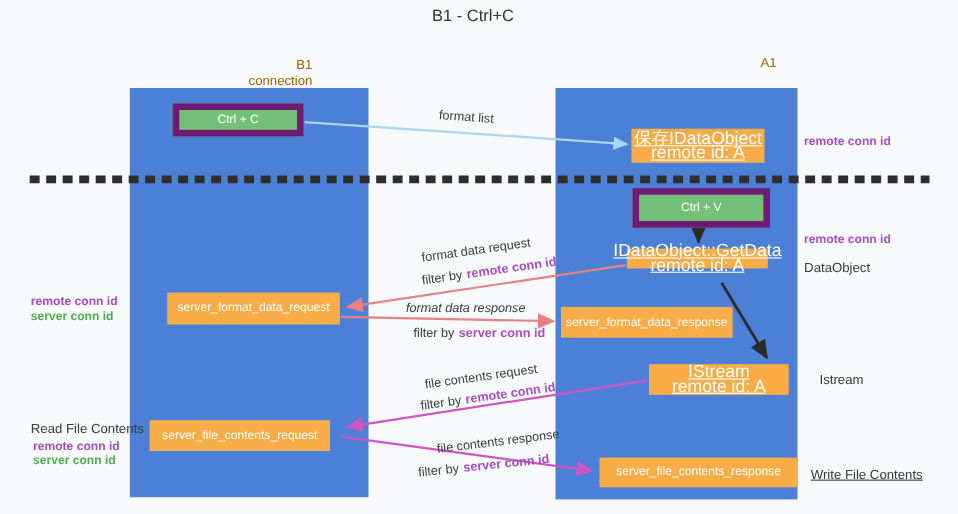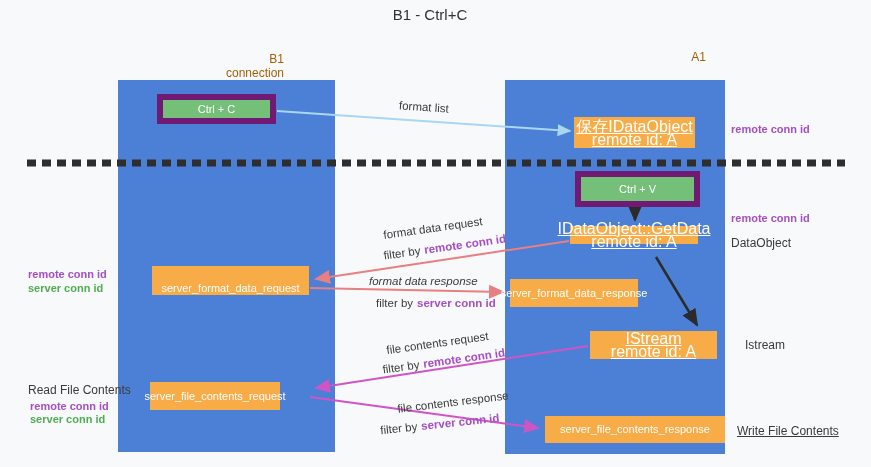--- a/index.html
+++ b/index.html
@@ -99,34 +99,34 @@
 
   <div class="abs node green" style="left:575px; top:171px; width:125px; height:36px;">
     <div>Ctrl + V</div>
   </div>
 
   <div class="abs node orange" style="left:570px; top:226px; width:128px; height:18px;">
     <div class="l2">IDataObject::GetData</div>
     <div class="l2">remote id: A</div>
   </div>
 
-  <div class="abs node orange" style="left:152px; top:266px; width:157px; height:29px;justify-content:flex-end;">
+  <div class="abs node orange" style="left:152px; top:266px; width:157px; height:29px;">
     <div>server_format_data_request</div>
   </div>
 
-  <div class="abs node orange" style="left:510px; top:279px; width:128px; height:28px;">
+  <div class="abs node orange" style="left:510px; top:279px; width:156px; height:28px;">
     <div>server_format_data_response</div>
   </div>
 
   <div class="abs node orange" style="left:590px; top:331px; width:127px; height:28px;">
     <div class="l2">IStream</div>
     <div class="l2">remote id: A</div>
   </div>
 
-  <div class="abs node orange" style="left:150px; top:382px; width:130px; height:28px;">
+  <div class="abs node orange" style="left:136px; top:382px; width:164px; height:28px;">
     <div>server_file_contents_request</div>
   </div>
 
   <div class="abs node orange" style="left:545px; top:416px; width:180px; height:27px;">
     <div>server_file_contents_response</div>
   </div>
 
   <div class="abs arrow-label" style="left:399px; top:101px; transform:rotate(4deg);">format list</div>
 
   <div class="abs arrow-label" style="left:383px; top:222px; transform:rotate(-8deg);">format data request</div>

